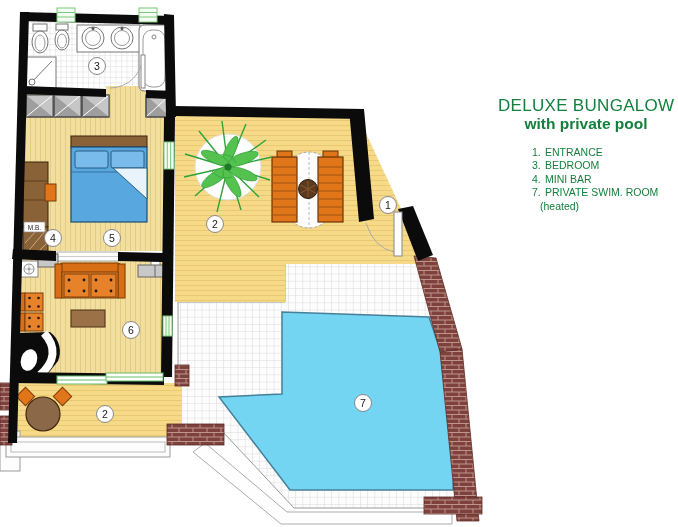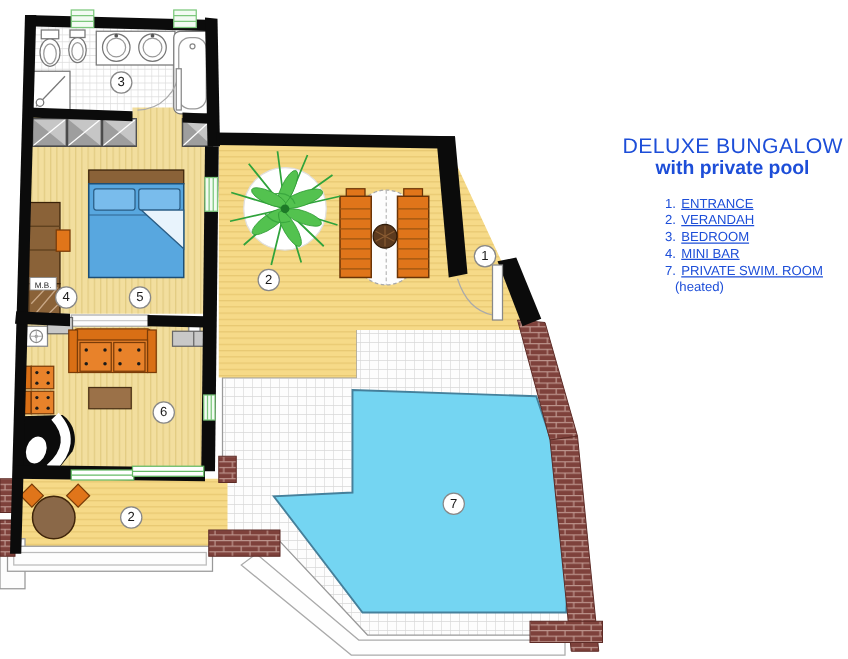--- a/index.html
+++ b/index.html
@@ -1,23 +1,23 @@
 <!DOCTYPE html>
 <html><head>
 <meta charset="utf-8">
 <style>
   html,body{margin:0;padding:0;background:#ffffff;}
   .stage{position:relative;width:678px;height:527px;background:#ffffff;overflow:hidden;
          font-family:"Liberation Sans",sans-serif;}
   .stage svg{position:absolute;left:0;top:0;}
-  .info{position:absolute;left:498px;top:107px;width:176px;color:#1d4ed8;}
+  .info{position:absolute;left:498px;top:96px;width:176px;color:#15803d;}
   .title{font-size:17px;line-height:19px;text-align:center;letter-spacing:.3px;white-space:nowrap;}
   .subtitle{font-size:15.5px;line-height:18px;text-align:center;font-weight:bold;}
   .legend{margin-top:13px;margin-left:34px;font-size:10.5px;line-height:13.4px;}
-  .legend .li{white-space:nowrap;text-decoration:underline;}
+  .legend .li{white-space:nowrap;}
   .legend .num{display:inline-block;min-width:13px;}
   .legend .note{margin-left:8px;}
 </style>
 </head>
 <body>
 
 <div class="stage">
 
 <svg width="678" height="527" viewBox="0 0 678 527">
   <defs>
@@ -338,21 +338,20 @@
           <text x="363" y="403" dominant-baseline="central">7</text>
         </g>
   </g>
 </svg>
 
 <div class="info">
   <div class="title">DELUXE BUNGALOW</div>
   <div class="subtitle">with private pool</div>
   <div class="legend">
     <div class="li"><span class="num">1.</span><span>ENTRANCE</span></div>
-    <div class="li"><span class="num">2.</span><span>VERANDAH</span></div>
     <div class="li"><span class="num">3.</span><span>BEDROOM</span></div>
     <div class="li"><span class="num">4.</span><span>MINI BAR</span></div>
     <div class="li"><span class="num">7.</span><span>PRIVATE SWIM. ROOM</span></div>
     <div class="note">(heated)</div>
   </div>
 </div>
 
 </div>
 
 </body></html>

